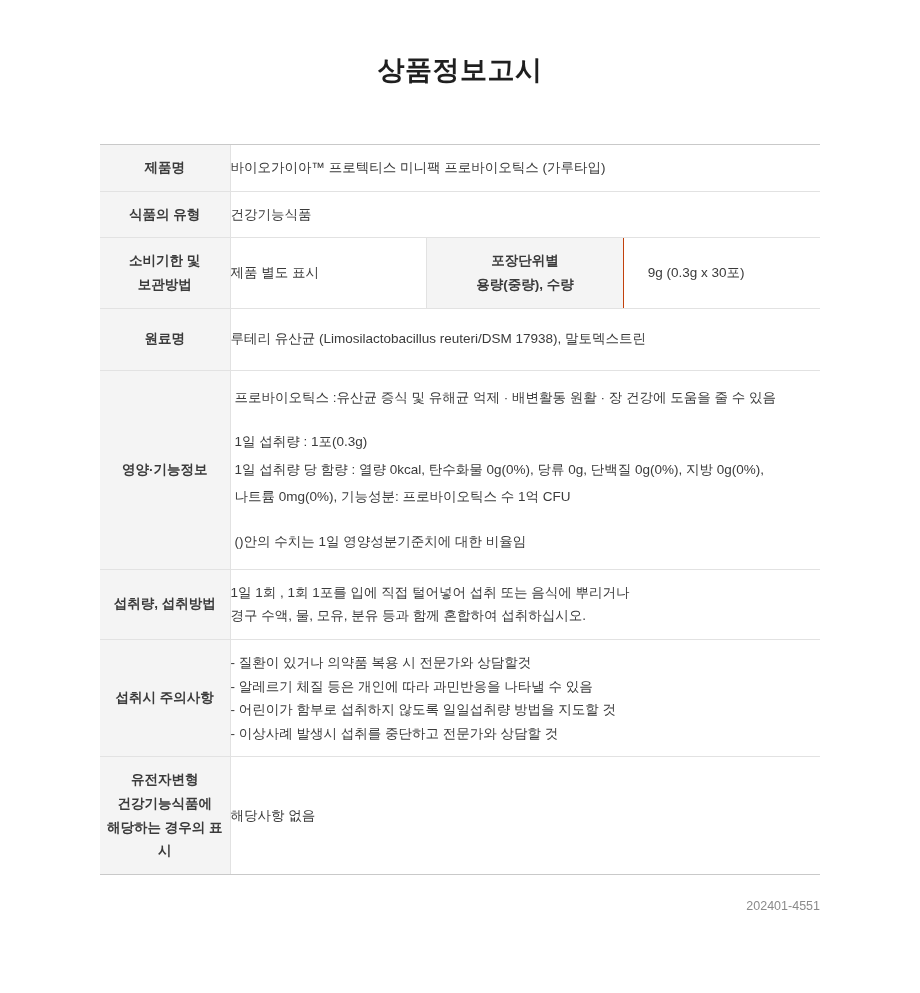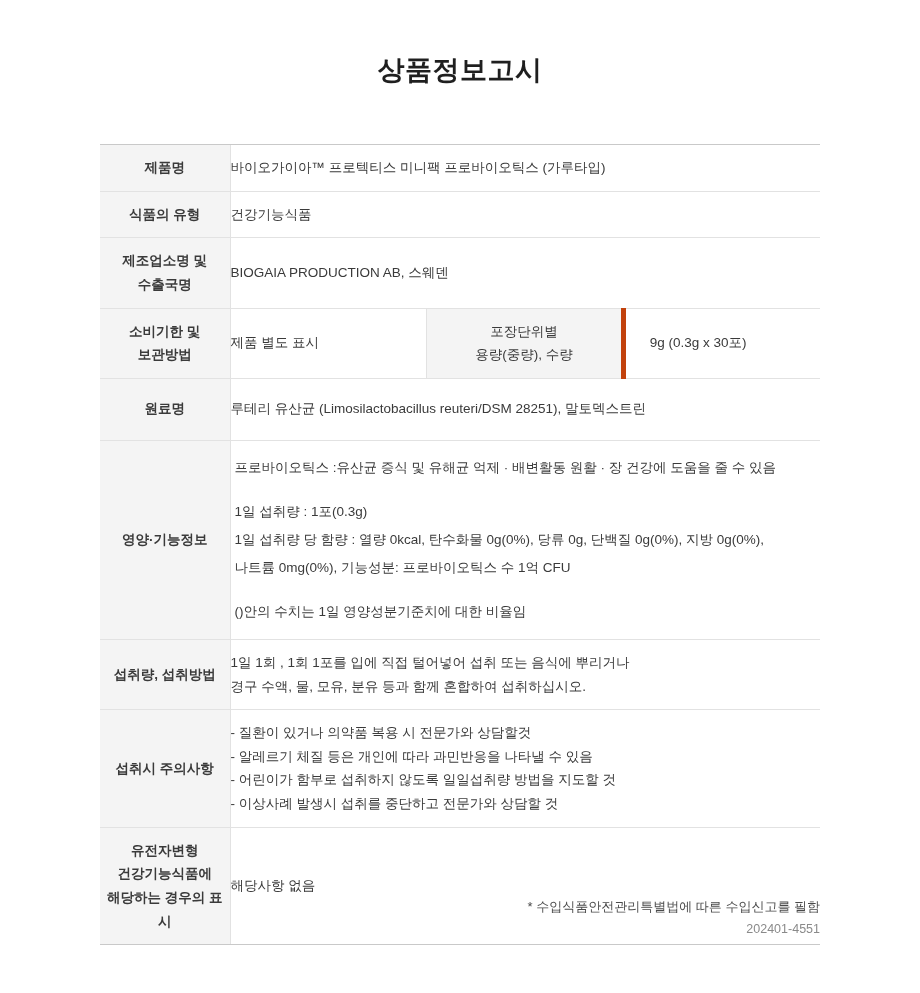--- a/index.html
+++ b/index.html
@@ -68,27 +68,27 @@
     margin-left: 28px;
   }
   td.value {
     padding: 11px 0;
     color: #3a3a3a;
   }
   td.label-sub {
     width: 132px;
     background: #f4f4f4;
     text-align: center;
-    font-weight: normal;
+    font-weight: bold;
     font-size: 13px;
     color: #222;
     padding: 11px 6px;
     line-height: 1.5;
     border-left: 1px solid #e2e2e2;
-    border-right: 5px solid #c2410c;
+    border-right: 1px solid #c2410c;
   }
   td.value-sub {
     width: 160px;
     padding: 11px 24px;
   }
   .tall { height: 62px; }
   .nutri p {
     margin: 4px;
   }
   .nutri .gap {
@@ -123,35 +123,30 @@
       <tbody>
         <tr>
           <td class="label multiline">제품명</td>
           <td class="value multiline" colspan="3">바이오가이아™ 프로텍티스 미니팩 프로바이오틱스 (가루타입)</td>
         </tr>
         <tr>
           <td class="label multiline">식품의 유형</td>
           <td class="value multiline" colspan="3">건강기능식품</td>
         </tr>
         <tr class="tall">
-          <td class="label multiline">제조업소명 및
-수출국명</td>
-          <td class="value multiline" colspan="3">BIOGAIA PRODUCTION AB, 스웨덴</td>
-        </tr>
-        <tr class="tall">
           <td class="label multiline">소비기한 및
 보관방법</td>
           <td class="value multiline">제품 별도 표시</td>
           <td class="label-sub multiline">포장단위별
 용량(중량), 수량</td>
           <td class="value-sub multiline">9g (0.3g x 30포)</td>
         </tr>
         <tr class="tall">
           <td class="label multiline">원료명</td>
-          <td class="value multiline" colspan="3">루테리 유산균 (Limosilactobacillus reuteri/DSM 28251), 말토덱스트린</td>
+          <td class="value multiline" colspan="3">루테리 유산균 (Limosilactobacillus reuteri/DSM 17938), 말토덱스트린</td>
         </tr>
         <tr>
           <td class="label multiline">영양·기능정보</td>
           <td class="value nutri" colspan="3">
             <p>프로바이오틱스 :유산균 증식 및 유해균 억제 · 배변활동 원활 · 장 건강에 도움을 줄 수 있음</p>
             <div class="gap"></div>
             <p>1일 섭취량 : 1포(0.3g)</p>
             <p>1일 섭취량 당 함량 : 열량 0kcal, 탄수화물 0g(0%), 당류 0g, 단백질 0g(0%), 지방 0g(0%),</p>
             <p>나트륨 0mg(0%), 기능성분: 프로바이오틱스 수 1억 CFU</p>
             <div class="gap"></div>
@@ -175,17 +170,16 @@
 건강기능식품에
 해당하는 경우의 표시</td>
           <td class="value multiline" colspan="3">해당사항 없음</td>
         </tr>
 
       </tbody>
     </table>
   </div>
 
   <div class="footnote">
-    <div>* 수입식품안전관리특별법에 따른 수입신고를 필함</div>
     <div class="code">202401-4551</div>
   </div>
 
 </div>
 
 </body></html>

